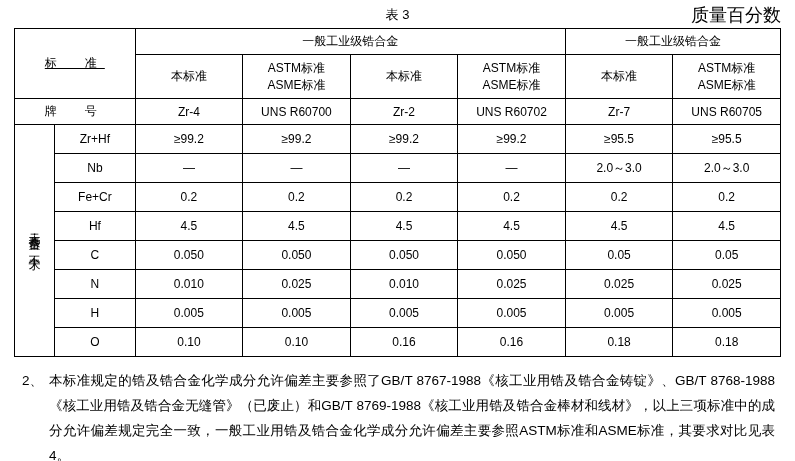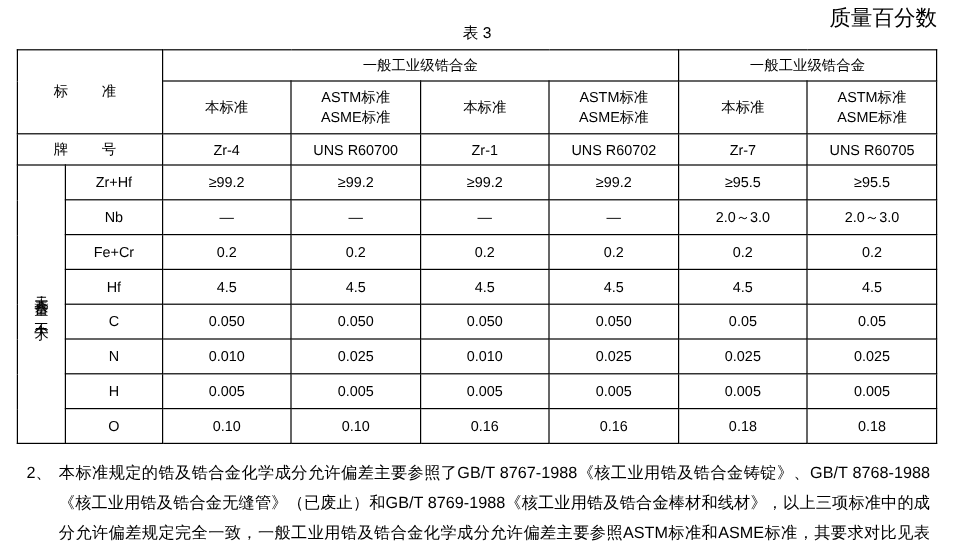--- a/index.html
+++ b/index.html
@@ -19,21 +19,21 @@
     position: relative;
     width: 795px;
     height: 461px;
     box-sizing: border-box;
     padding: 0 14px;
   }
   .table-caption {
     text-align: center;
     font-family: "Liberation Sans", "DejaVu Sans", sans-serif;
     font-size: 13px;
-    padding-top: 19px;
+    padding-top: 6px;
     height: 18px;
     line-height: 18px;
     position: relative;
   }
   .caption-right {
     position: absolute;
     right: 0;
     top: 6px;
     font-family: "Liberation Sans", "DejaVu Sans", sans-serif;
     font-size: 18px;
@@ -81,20 +81,21 @@
     writing-mode: vertical-rl;
     text-orientation: upright;
     display: inline-block;
     line-height: 1.5;
     letter-spacing: 2px;
     height: 180px;
   }
   .std-label {
     letter-spacing: 8px;
     padding-left: 8px;
+    text-decoration: underline;
   }
   .brand-label {
     letter-spacing: 8px;
     padding-left: 8px;
   }
   .note {
     margin-top: 12px;
     font-family: "Liberation Sans", "DejaVu Sans", sans-serif;
     font-size: 13.5px;
     line-height: 1.85;
@@ -157,21 +158,21 @@
         </td>
         <td>
           <div>ASTM标准</div>
           <div>ASME标准</div>
         </td>
       </tr>
       <tr class="hdr-brand">
         <td colspan="2" class="brand-label">牌　号</td>
         <td>Zr-4</td>
         <td>UNS R60700</td>
-        <td>Zr-1</td>
+        <td>Zr-2</td>
         <td>UNS R60702</td>
         <td>Zr-7</td>
         <td>UNS R60705</td>
       </tr>
 
       <tr class="data-row">
         <td class="vert-label" rowspan="8">
           <span class="vert-inner">元素含量，不大于</span>
         </td>
         <td>Zr+Hf</td>

